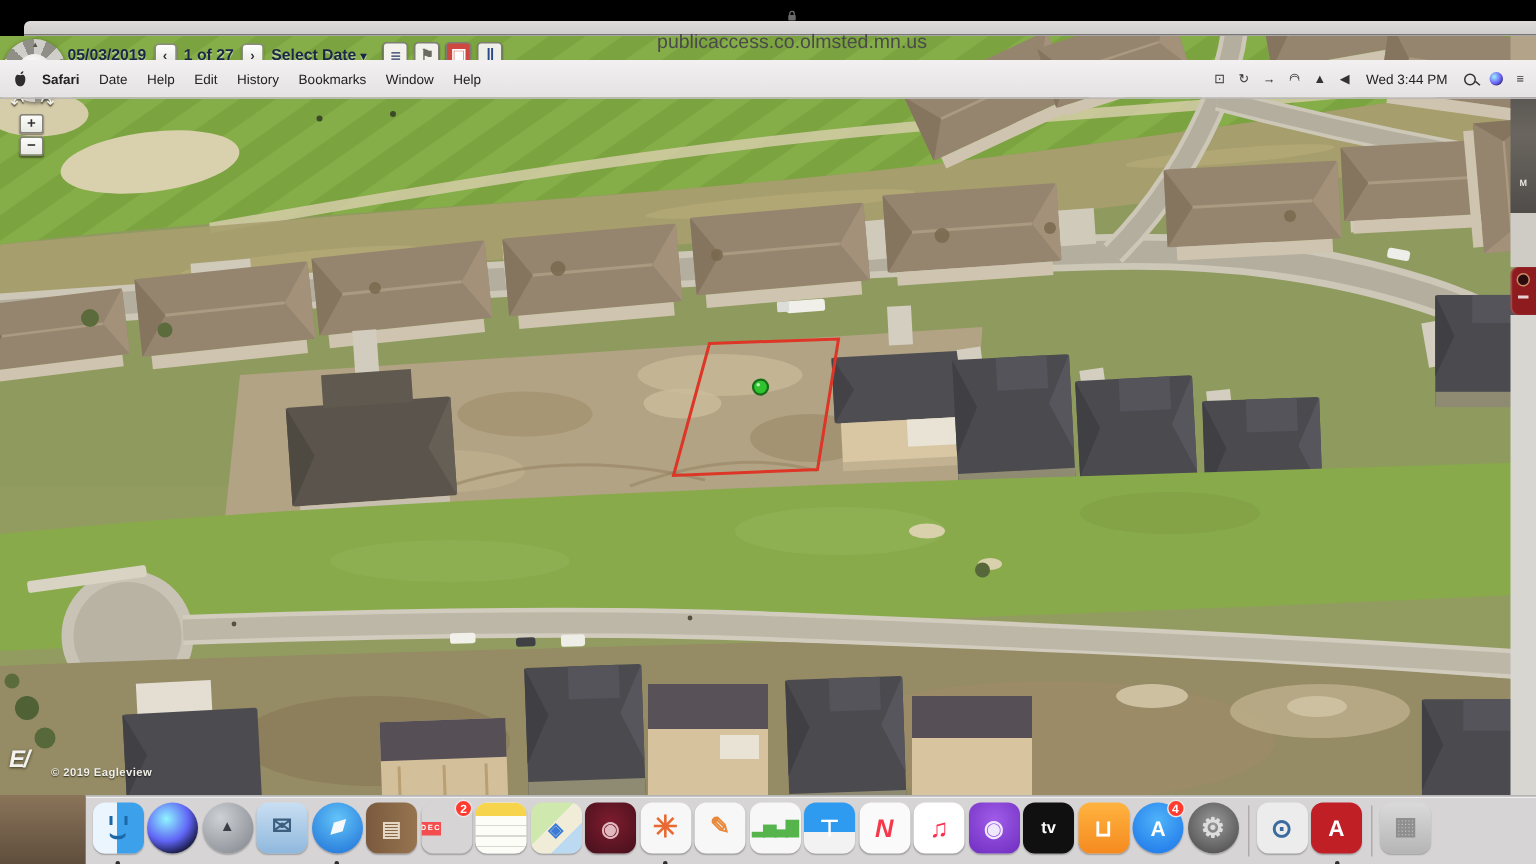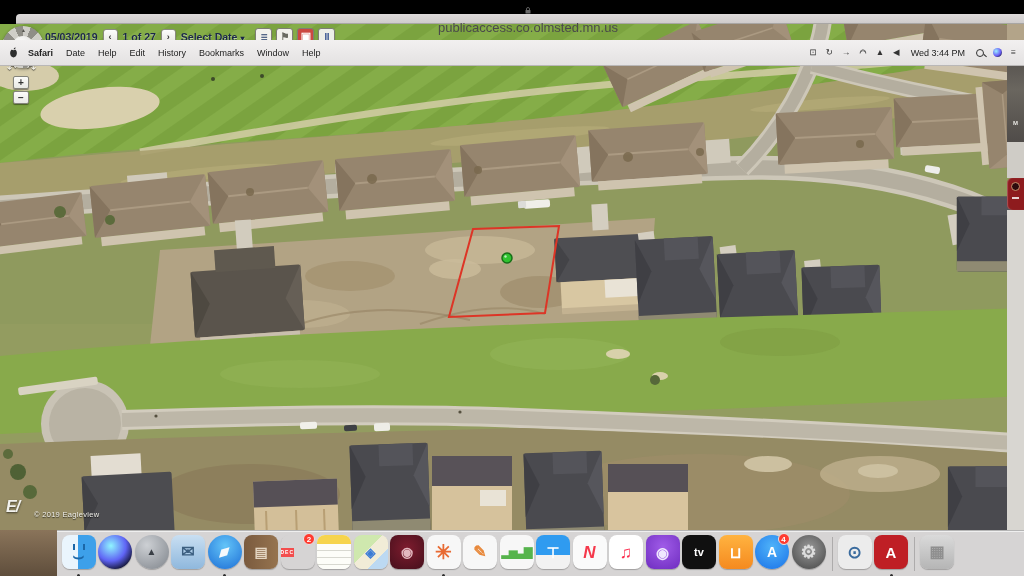--- a/index.html
+++ b/index.html
@@ -55,21 +55,21 @@
   .rot{position:absolute;z-index:10;font-size:11px;color:#f3f2ea;text-shadow:0 1px 1px rgba(0,0,0,.6);cursor:pointer;}
   .rot.rl{left:7px;top:38px;} .rot.rr{left:27px;top:38px;}
   .zbtn{position:absolute;left:13px;width:16px;height:13px;border:1px solid #84847b;border-radius:2px;z-index:10;
     background:linear-gradient(180deg,#fcfcfa,#e8e8e4);font-size:10px;font-weight:bold;color:#333;line-height:10px;
     display:flex;align-items:center;justify-content:center;padding:0;cursor:pointer;box-shadow:0 1px 1px rgba(0,0,0,.4);}
   .zbtn.zin{top:52px;} .zbtn.zout{top:67px;}
 
   
   .ev-logo{position:absolute;left:6px;top:474px;font-size:16px;font-weight:900;font-style:italic;color:#f2f2ee;
     text-shadow:0 1px 2px rgba(0,0,0,.6);z-index:10;letter-spacing:-1px;}
-  .attrib{position:absolute;left:34px;top:486px;font-size:7.5px;font-weight:normal;color:#f0efe9;
+  .attrib{position:absolute;left:34px;top:486px;font-size:7.5px;font-weight:bold;color:#f0efe9;
     text-shadow:0 1px 1px rgba(0,0,0,.7);z-index:10;letter-spacing:.3px;}
 
   
   .edge-panel{position:absolute;right:0;top:0;width:17px;height:506px;z-index:12;display:flex;flex-direction:column;}
   .edge-s1{height:22px;background:#b3a489;}
   .edge-s2{height:96px;background:linear-gradient(180deg,#4f4b48,#6a665f 45%,#504c49);position:relative;}
   .edge-m{position:absolute;left:0;width:17px;text-align:center;font-size:6px;font-weight:bold;color:#e8e6e2;}
   .edge-m.m1{top:8px;} .edge-m.m2{top:74px;}
   .edge-s3{height:36px;background:#cfccc6;}
   .edge-tab{height:32px;border-radius:5px 0 0 5px;position:relative;cursor:pointer;box-shadow:inset 1px 0 1px rgba(255,255,255,.25);}

